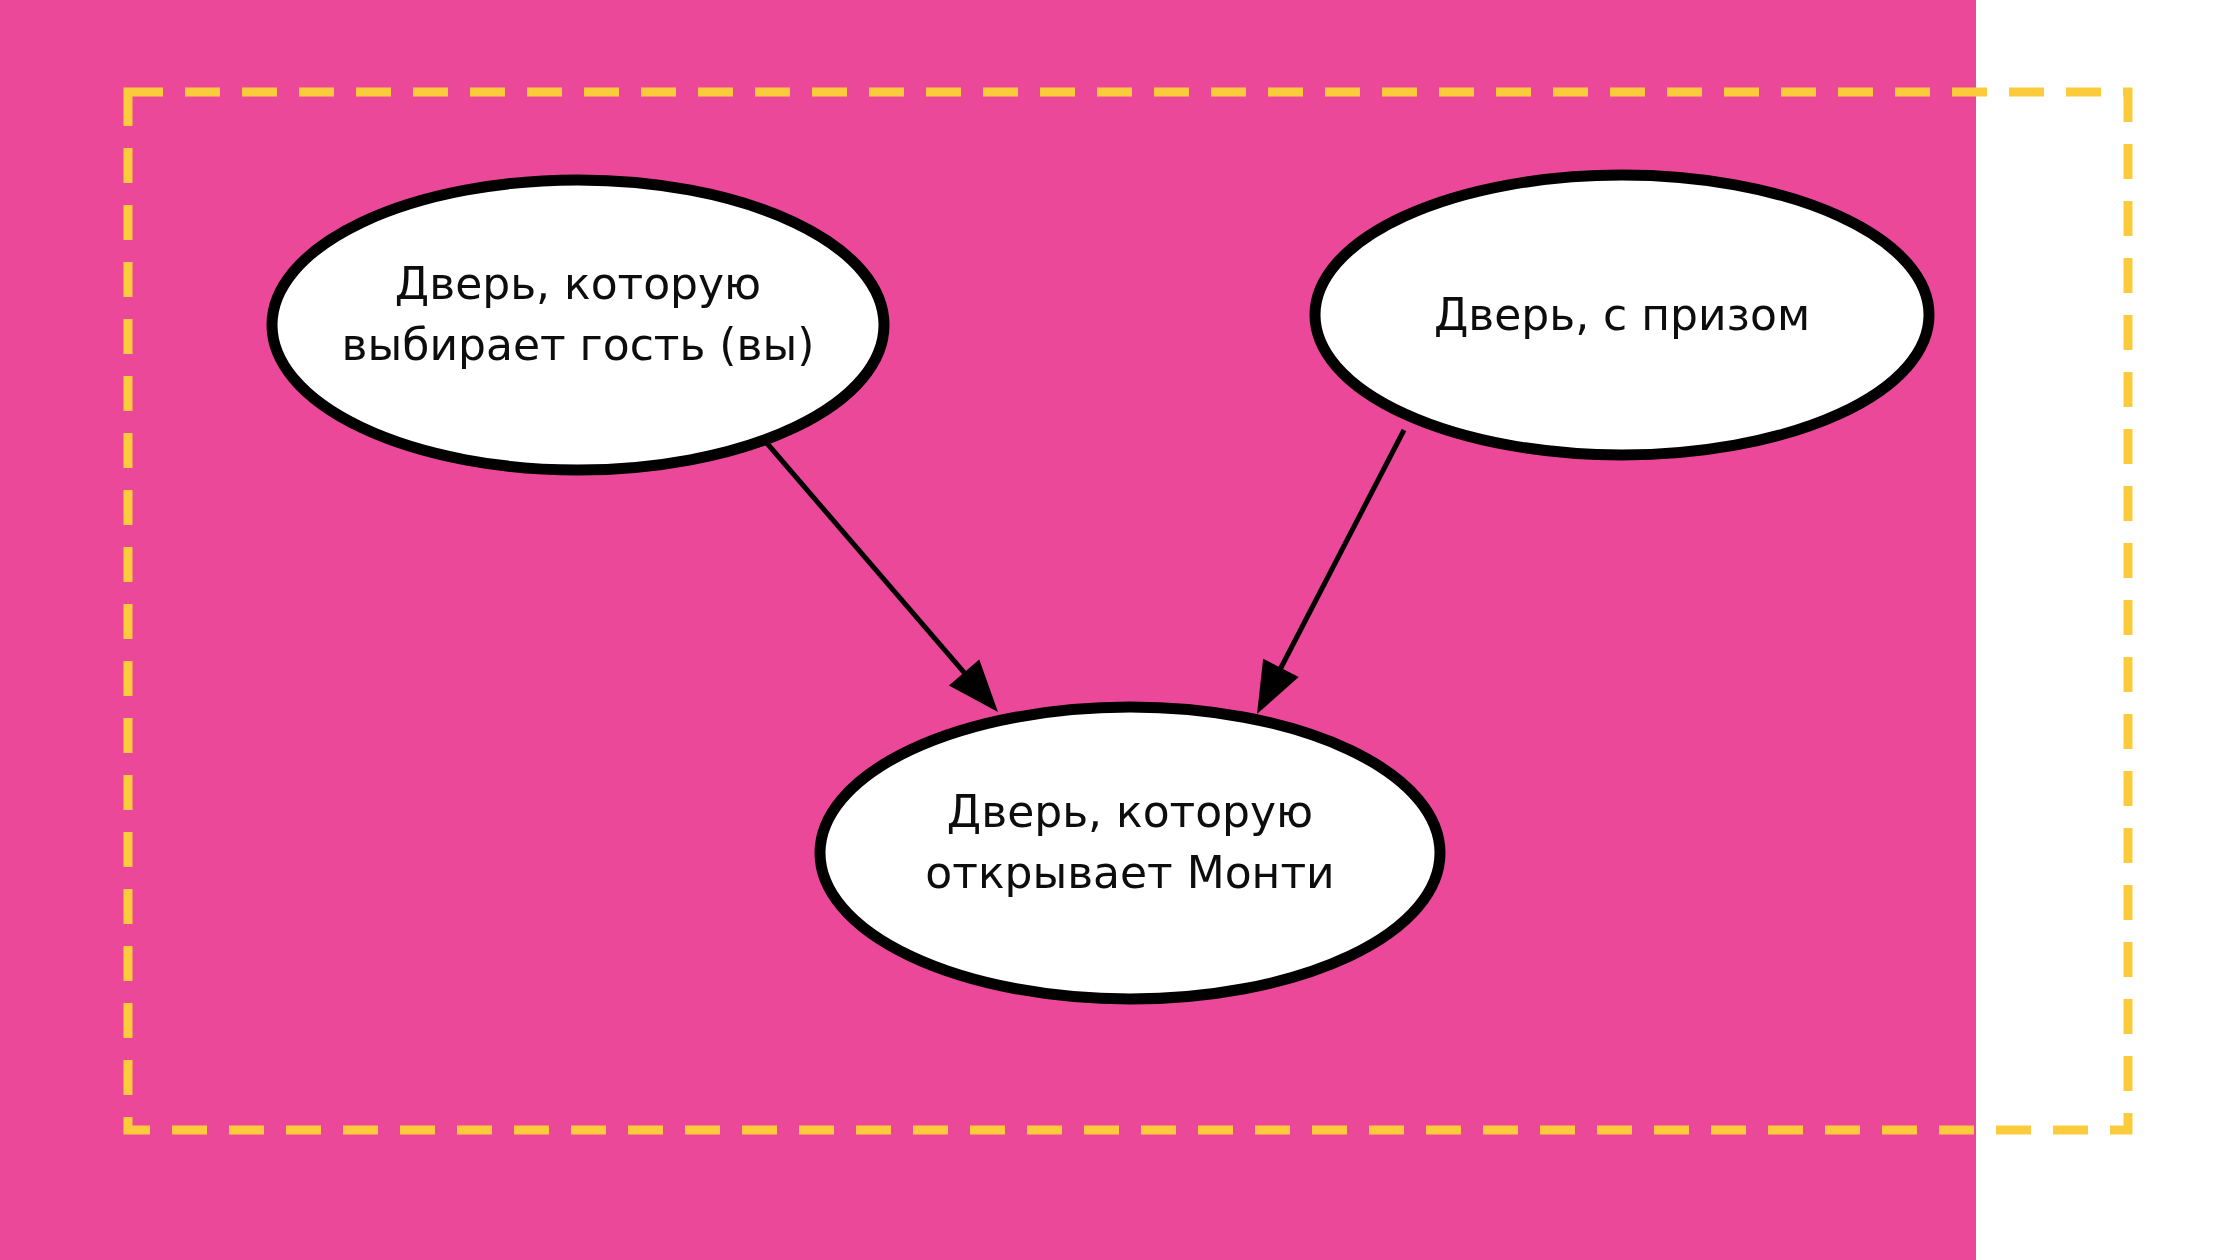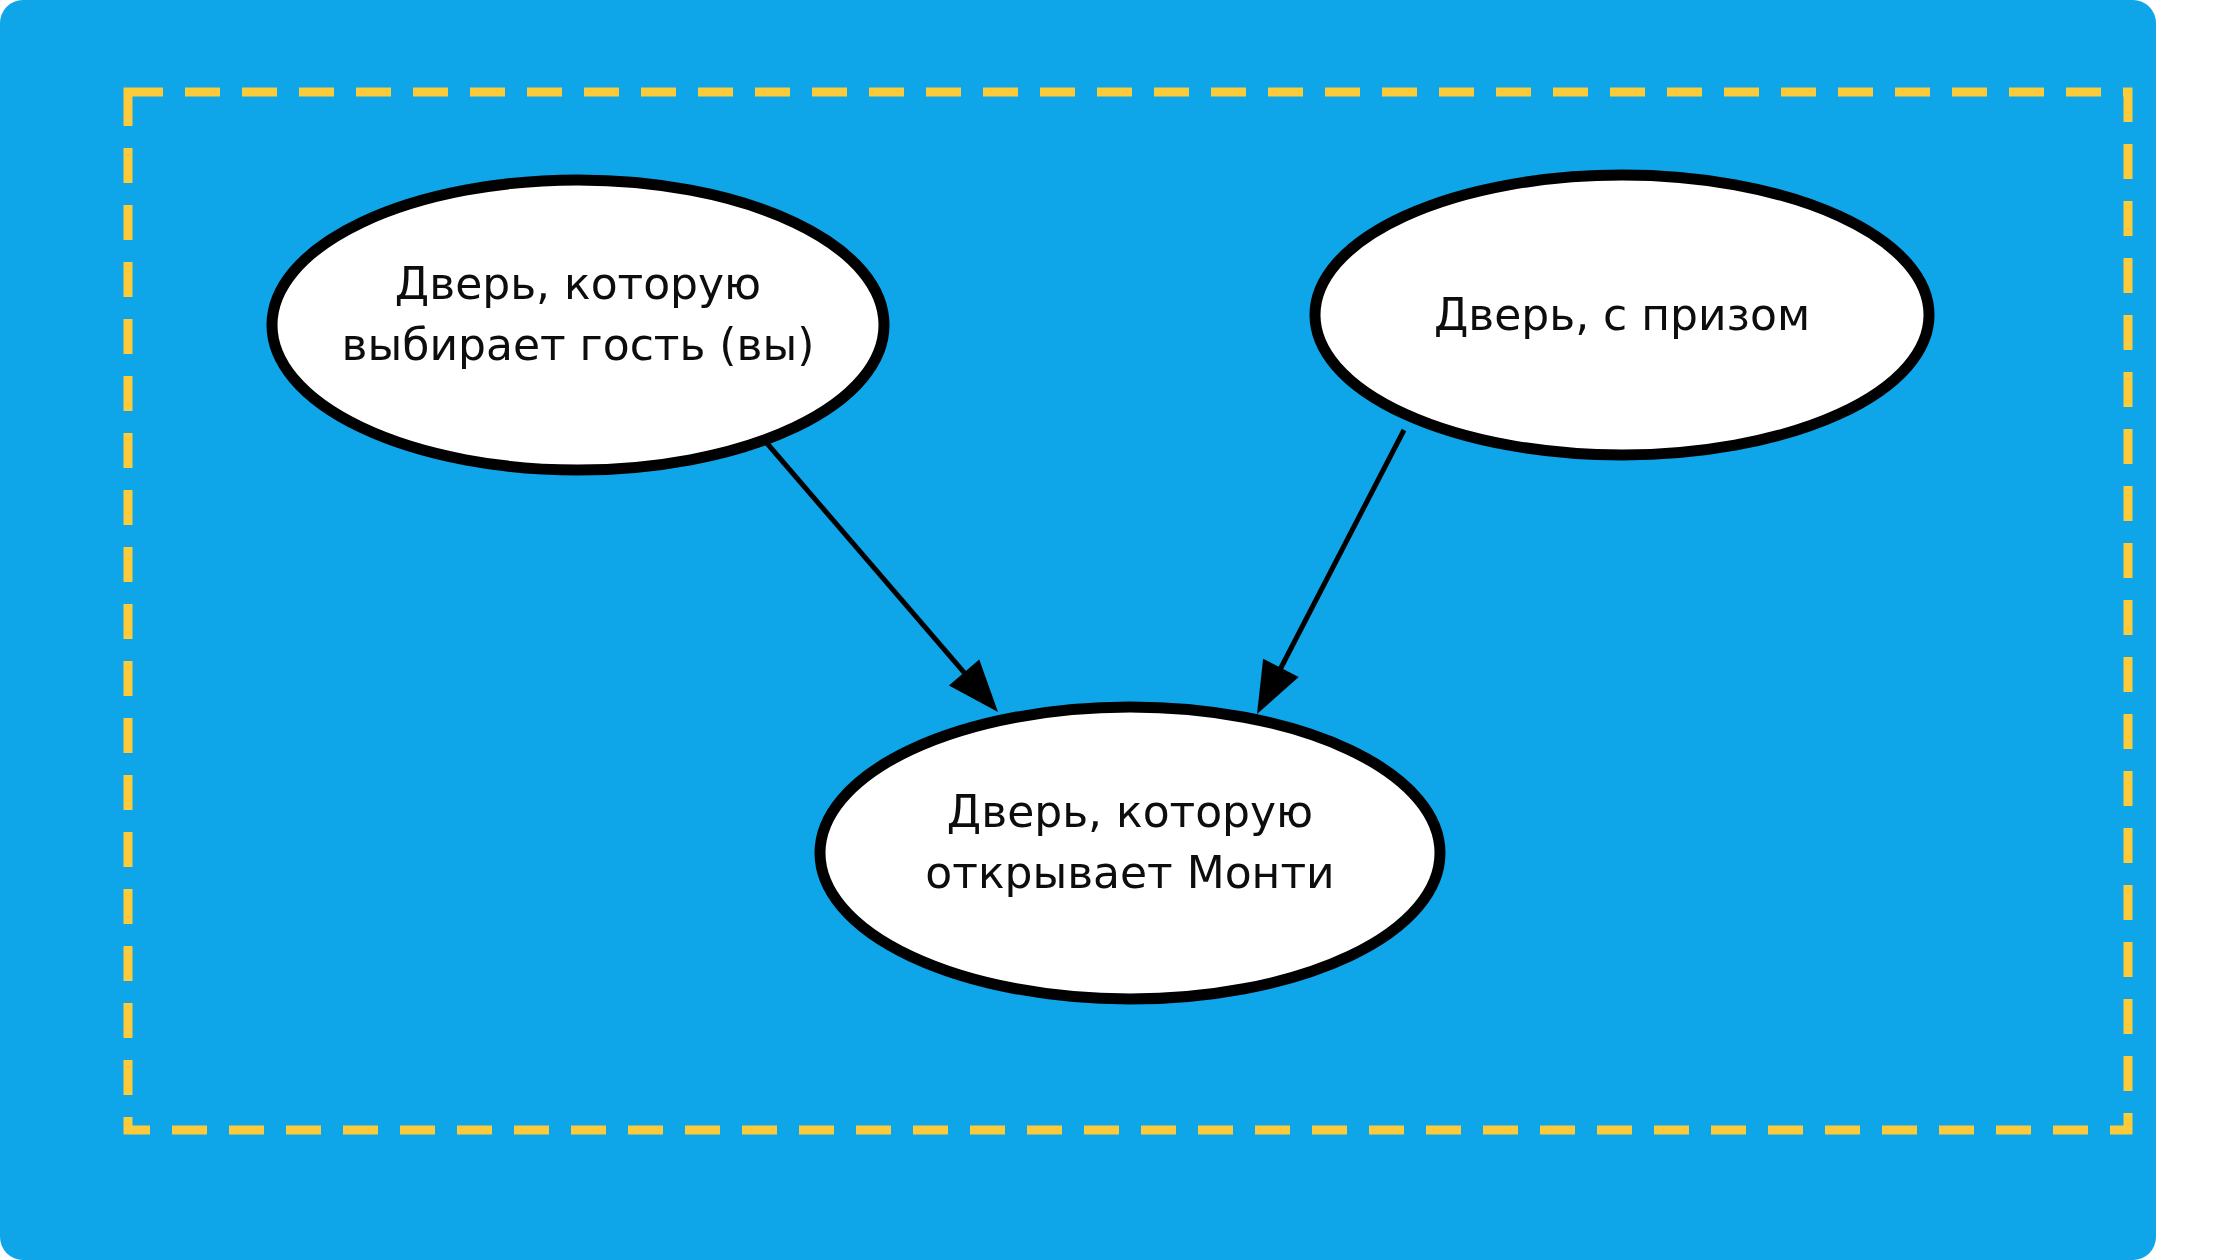--- a/index.html
+++ b/index.html
@@ -49,21 +49,21 @@
     stroke: none;
   }
   .frame-rect {
     fill: none;
     stroke-linecap: butt;
   }
 </style>
 </head>
 <body>
 
-<div id="canvas-root" style="width: 2156px; height: 1260px; background: #0ea5e9; border-radius: 23px;">
+<div id="canvas-root" style="width: 1976px; height: 1260px; background: #ec4899;">
   <svg id="diagram-svg" viewBox="0 0 2240 1260" xmlns="http://www.w3.org/2000/svg" style="width: 2240px; height: 1260px;">
 
     <rect class="frame-rect" id="frame-shape" x="128" y="92" width="2000" height="1038" stroke="#FBCB3C" stroke-width="9" stroke-dasharray="35 22"></rect>
 
     <g>
       <line class="edge-line" id="edge0-line" x1="765" y1="441" x2="973.2261752223727" y2="683.1858089496266" stroke="#000000" stroke-width="5"></line>
       <polygon class="edge-head" id="edge0-head" points="998,712 948.933612909366,685.6089094982402 979.2643403308118,659.5311992060009" fill="#000000"></polygon>
     </g>
 
     <g>

